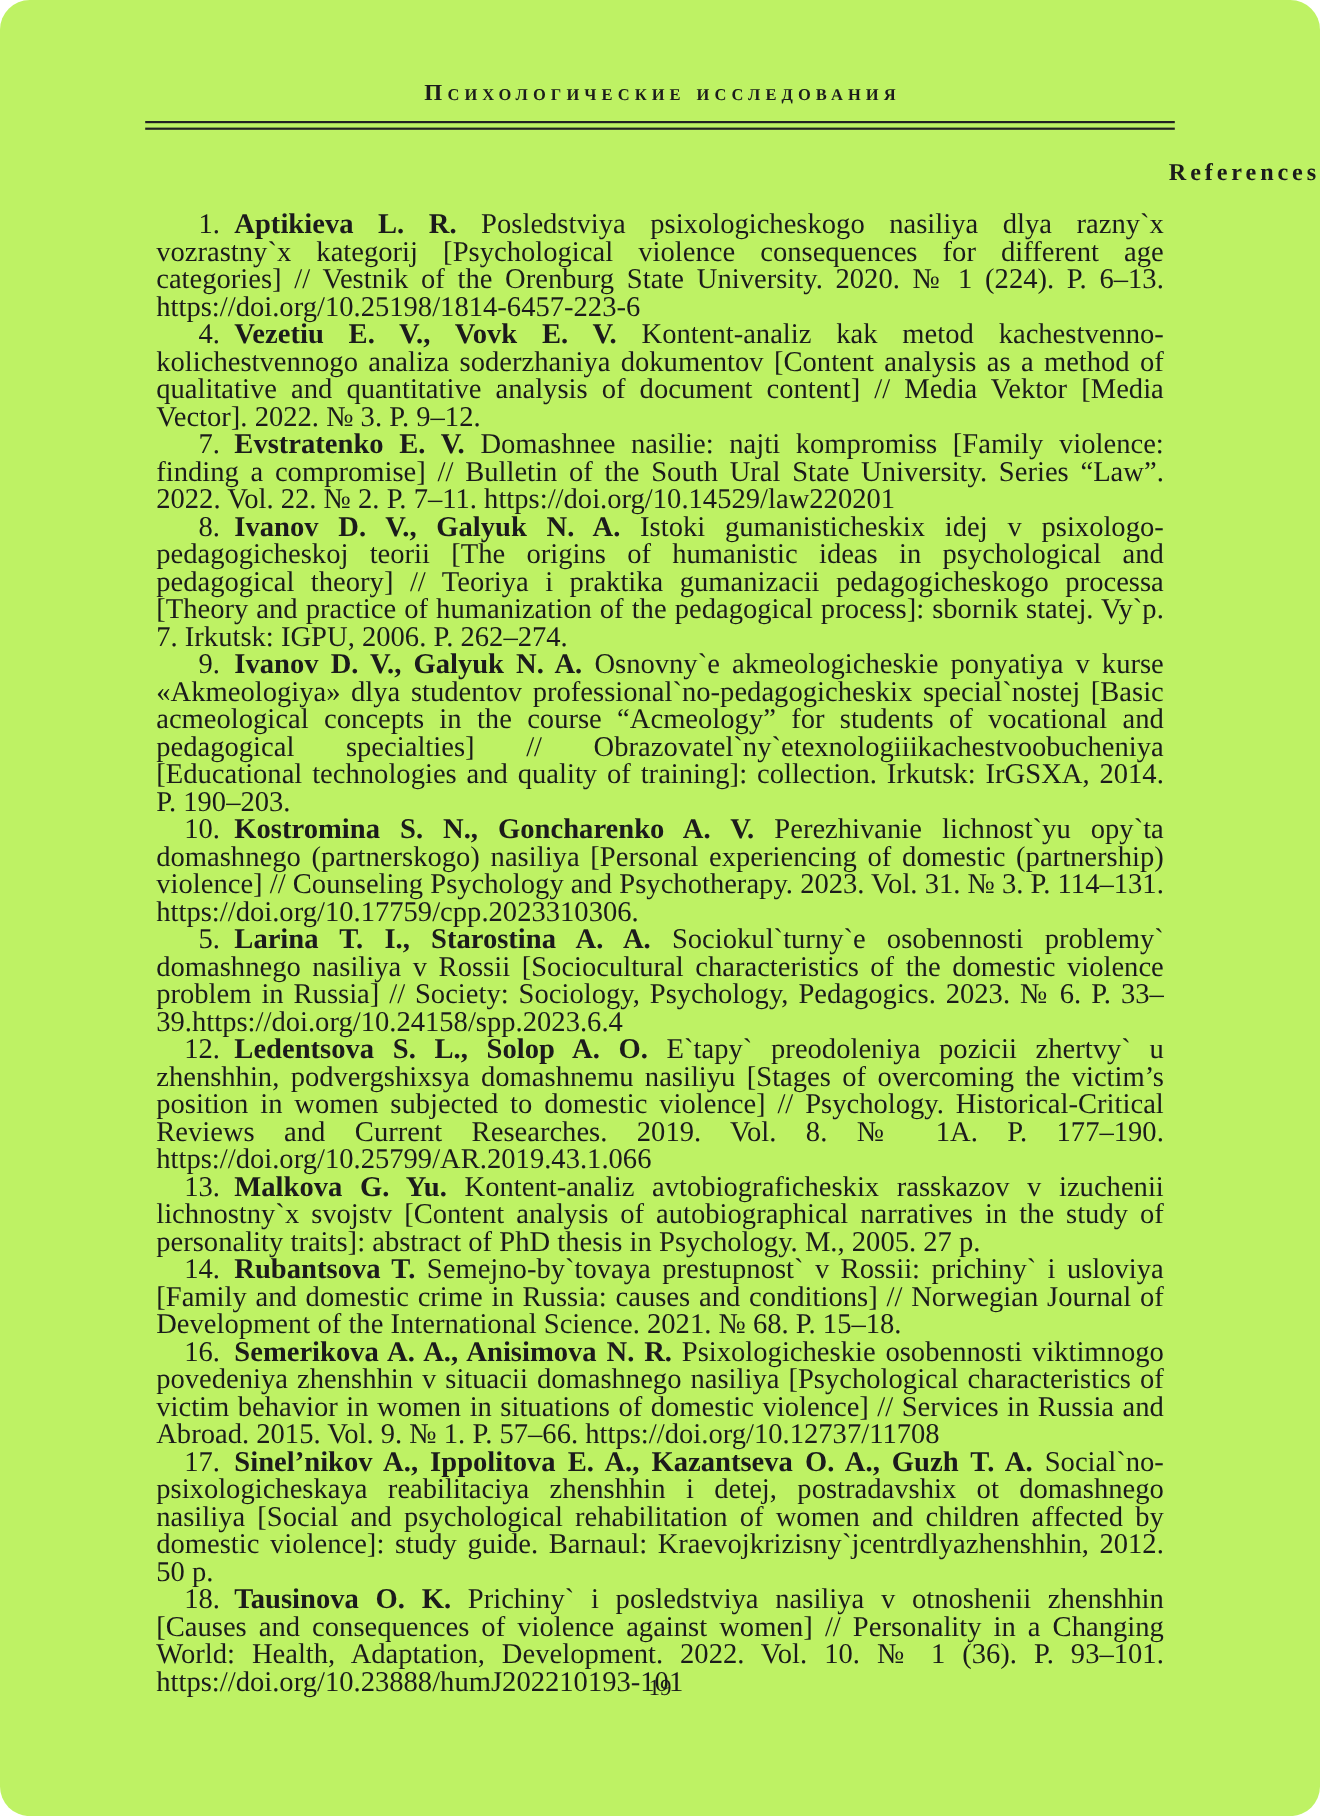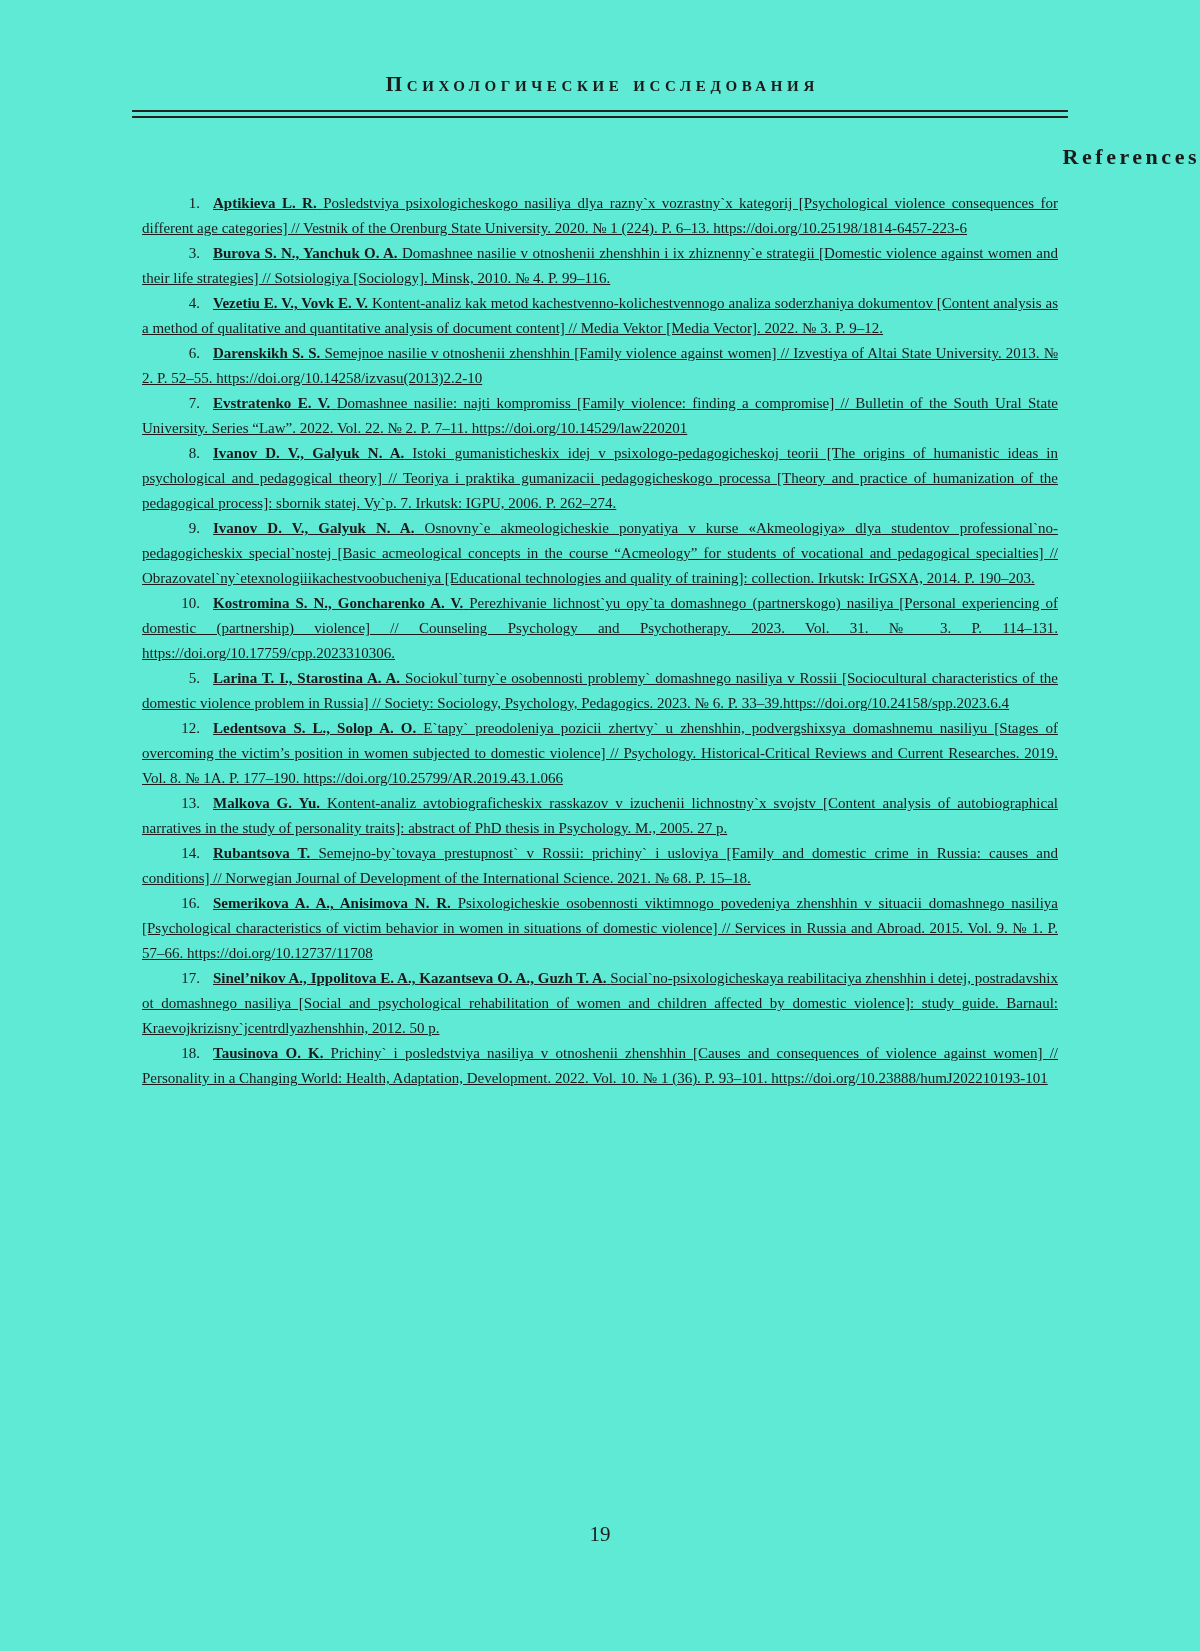--- a/index.html
+++ b/index.html
@@ -1,24 +1,25 @@
 <!DOCTYPE html>
 <html><head>
 <meta charset="utf-8">
 <style>
   html, body { margin: 0; padding: 0; background: #ffffff; }
   .page {
     position: relative;
     width: 1200px;
     height: 1651px;
-    background: #5eead4;
+    background: #bef264;
     color: #1b1b1b;
     font-family: "Liberation Serif", serif;
     box-sizing: border-box;
     overflow: hidden;
+    border-radius: 27px;
   }
   .running-head {
     margin: 0;
     padding-top: 72px;
     text-align: center;
     font-size: 21px;
     font-weight: bold;
     font-variant: small-caps;
     letter-spacing: 0.22em;
     text-indent: 0.22em; 
@@ -34,24 +35,23 @@
     margin: 26px 0 0 0;
     text-align: right;
     font-size: 22px;
     font-weight: bold;
     letter-spacing: 0.16em;
     text-indent: 0.16em;
   }
   .refs {
     margin: 21px auto 0 auto;
     width: 916px;
-    font-size: 15px;
+    font-size: 26px;
     line-height: 25px;
     text-align: justify;
-    text-decoration: underline;
   }
   .ref { margin: 0; padding: 0; }
   .ref .num {
     display: inline-block;
     width: 58px;
     text-align: right;
     margin-right: 13px;
   }
   .ref .authors { font-weight: bold; }
   .page-number {
@@ -69,23 +69,21 @@
 <div class="page">
 
   <div class="running-head">Психологические исследования</div>
 
   <div class="double-rule"></div>
 
   <h2 class="section-title">References</h2>
 
   <div class="refs">
     <p class="ref"><span class="num">1.</span><b class="authors">Aptikieva L. R.</b> <span class="body">Posledstviya psixologicheskogo nasiliya dlya razny`x vozrastny`x kategorij [Psychological violence consequences for different age categories] // Vestnik of the Orenburg State University. 2020. № 1 (224). P. 6–13. https://doi.org/10.25198/1814-6457-223-6</span></p>
-    <p class="ref"><span class="num">3.</span><b class="authors">Burova S. N., Yanchuk O. A.</b> <span class="body">Domashnee nasilie v otnoshenii zhenshhin i ix zhiznenny`e strategii [Domestic violence against women and their life strategies] // Sotsiologiya [Sociology]. Minsk, 2010. № 4. P. 99–116.</span></p>
     <p class="ref"><span class="num">4.</span><b class="authors">Vezetiu E. V., Vovk E. V.</b> <span class="body">Kontent-analiz kak metod kachestvenno-kolichestvennogo analiza soderzhaniya dokumentov [Content analysis as a method of qualitative and quantitative analysis of document content] // Media Vektor [Media Vector]. 2022. № 3. P. 9–12.</span></p>
-    <p class="ref"><span class="num">6.</span><b class="authors">Darenskikh S. S.</b> <span class="body">Semejnoe nasilie v otnoshenii zhenshhin [Family violence against women] // Izvestiya of Altai State University. 2013. № 2. P. 52–55. https://doi.org/10.14258/izvasu(2013)2.2-10</span></p>
     <p class="ref"><span class="num">7.</span><b class="authors">Evstratenko E. V.</b> <span class="body">Domashnee nasilie: najti kompromiss [Family violence: finding a compromise] // Bulletin of the South Ural State University. Series “Law”. 2022. Vol. 22. № 2. P. 7–11. https://doi.org/10.14529/law220201</span></p>
     <p class="ref"><span class="num">8.</span><b class="authors">Ivanov D. V., Galyuk N. A.</b> <span class="body">Istoki gumanisticheskix idej v psixologo-pedagogicheskoj teorii [The origins of humanistic ideas in psychological and pedagogical theory] // Teoriya i praktika gumanizacii pedagogicheskogo processa [Theory and practice of humanization of the pedagogical process]: sbornik statej. Vy`p. 7. Irkutsk: IGPU, 2006. P. 262–274.</span></p>
     <p class="ref"><span class="num">9.</span><b class="authors">Ivanov D. V., Galyuk N. A.</b> <span class="body">Osnovny`e akmeologicheskie ponyatiya v kurse «Akmeologiya» dlya studentov professional`no-pedagogicheskix special`nostej [Basic acmeological concepts in the course “Acmeology” for students of vocational and pedagogical specialties] // Obrazovatel`ny`etexnologiiikachestvoobucheniya [Educational technologies and quality of training]: collection. Irkutsk: IrGSXA, 2014. P. 190–203.</span></p>
     <p class="ref"><span class="num">10.</span><b class="authors">Kostromina S. N., Goncharenko A. V.</b> <span class="body">Perezhivanie lichnost`yu opy`ta domashnego (partnerskogo) nasiliya [Personal experiencing of domestic (partnership) violence] // Counseling Psychology and Psychotherapy. 2023. Vol. 31. № 3. P. 114–131. https://doi.org/10.17759/cpp.2023310306.</span></p>
     <p class="ref"><span class="num">5.</span><b class="authors">Larina T. I., Starostina A. A.</b> <span class="body">Sociokul`turny`e osobennosti problemy` domashnego nasiliya v Rossii [Sociocultural characteristics of the domestic violence problem in Russia] // Society: Sociology, Psychology, Pedagogics. 2023. № 6. P. 33–39.https://doi.org/10.24158/spp.2023.6.4</span></p>
     <p class="ref"><span class="num">12.</span><b class="authors">Ledentsova S. L., Solop A. O.</b> <span class="body">E`tapy` preodoleniya pozicii zhertvy` u zhenshhin, podvergshixsya domashnemu nasiliyu [Stages of overcoming the victim’s position in women subjected to domestic violence] // Psychology. Historical-Critical Reviews and Current Researches. 2019. Vol. 8. № 1A. P. 177–190. https://doi.org/10.25799/AR.2019.43.1.066</span></p>
     <p class="ref"><span class="num">13.</span><b class="authors">Malkova G. Yu.</b> <span class="body">Kontent-analiz avtobiograficheskix rasskazov v izuchenii lichnostny`x svojstv [Content analysis of autobiographical narratives in the study of personality traits]: abstract of PhD thesis in Psychology. M., 2005. 27 p.</span></p>
     <p class="ref"><span class="num">14.</span><b class="authors">Rubantsova T.</b> <span class="body">Semejno-by`tovaya prestupnost` v Rossii: prichiny` i usloviya [Family and domestic crime in Russia: causes and conditions] // Norwegian Journal of Development of the International Science. 2021. № 68. P. 15–18.</span></p>
     <p class="ref"><span class="num">16.</span><b class="authors">Semerikova A. A., Anisimova N. R.</b> <span class="body">Psixologicheskie osobennosti viktimnogo povedeniya zhenshhin v situacii domashnego nasiliya [Psychological characteristics of victim behavior in women in situations of domestic violence] // Services in Russia and Abroad. 2015. Vol. 9. № 1. P. 57–66. https://doi.org/10.12737/11708</span></p>
     <p class="ref"><span class="num">17.</span><b class="authors">Sinel’nikov A., Ippolitova E. A., Kazantseva O. A., Guzh T. A.</b> <span class="body">Social`no-psixologicheskaya reabilitaciya zhenshhin i detej, postradavshix ot domashnego nasiliya [Social and psychological rehabilitation of women and children affected by domestic violence]: study guide. Barnaul: Kraevojkrizisny`jcentrdlyazhenshhin, 2012. 50 p.</span></p>

